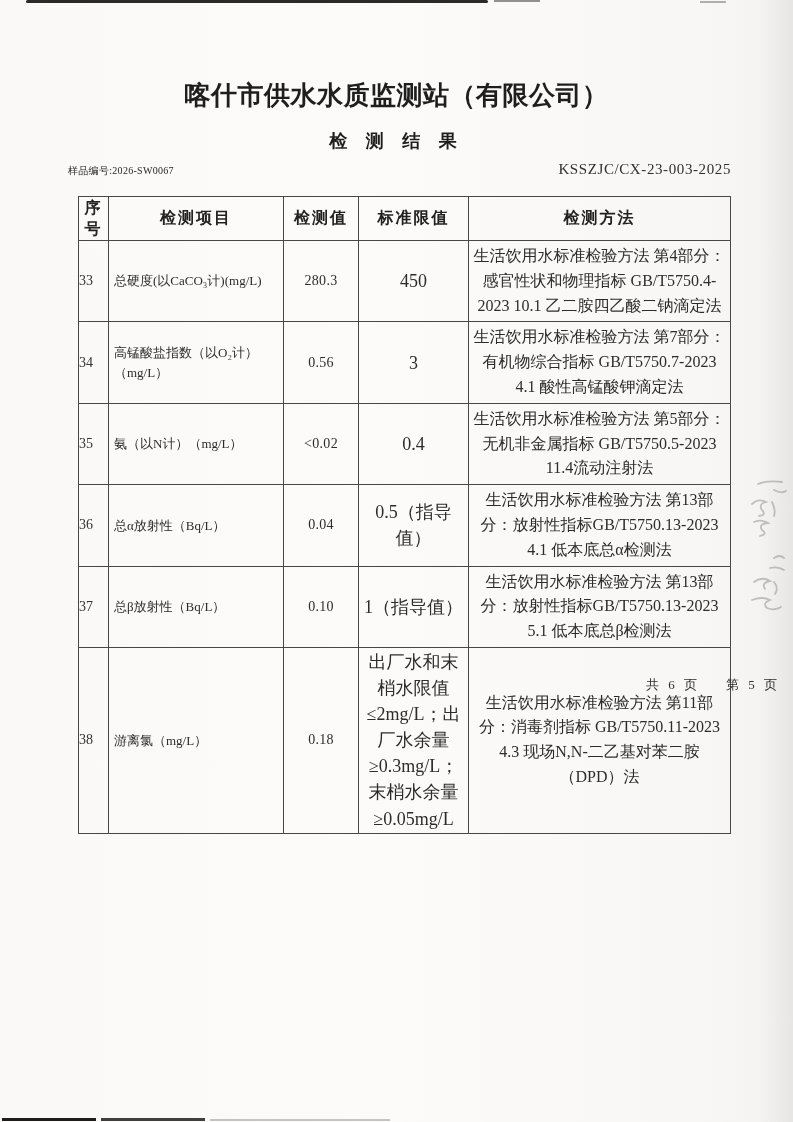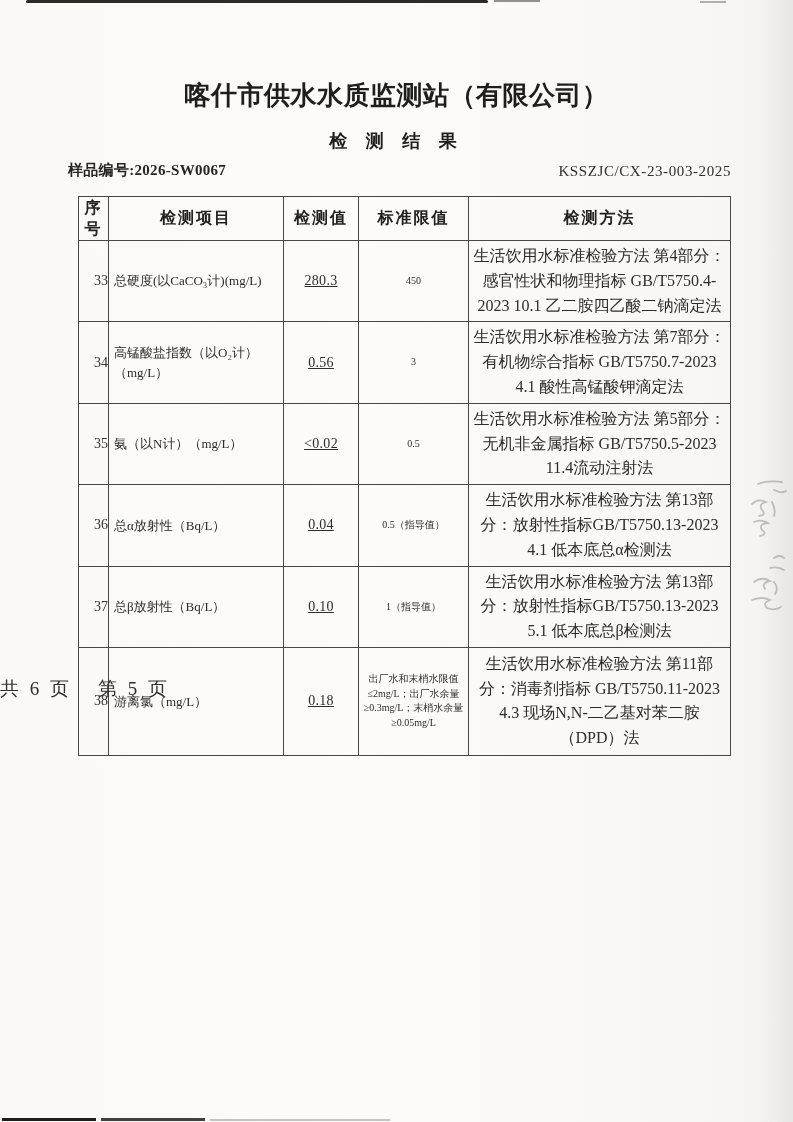--- a/index.html
+++ b/index.html
@@ -21,59 +21,59 @@
   }
   .report-title{
     position:absolute; top:124px; left:0; width:100%;
     text-align:center; font-size:18px; line-height:34px;
     font-weight:bold; letter-spacing:7px; color:#1e1e1e;
   }
   .meta-row{
     position:absolute; top:161px; left:68px; right:62px;
     display:flex; justify-content:space-between; align-items:flex-end;
   }
-  .sample-id{ font-size:15px; font-weight:bold; color:#262626; letter-spacing:0.3px; }
+  .sample-id{ font-size:10px; font-weight:normal; color:#262626; letter-spacing:0.3px; }
   .doc-code{ font-size:15px; color:#303030; letter-spacing:0.6px; }
 
   
   table.results{
     position:absolute; top:196px; left:78px;
     width:652px; border-collapse:collapse; table-layout:fixed;
   }
   table.results th, table.results td{
     border:1px solid #474747;
     vertical-align:middle;
     overflow:hidden;
   }
   tr.hdr{ height:44px; }
   tr.r33{ height:63px; } tr.r34{ height:68px; } tr.r35{ height:65px; }
   tr.r36{ height:66px; } tr.r37{ height:66px; } tr.r38{ height:108px; }
   th.col-h{
     font-size:16px; font-weight:bold; text-align:center;
     letter-spacing:2px; color:#222; padding:0;
   }
-  td.c-no{ text-align:right; font-size:14px; color:#333; padding:0; }
+  td.c-no{ text-align:left; font-size:14px; color:#333; padding:0; }
   td.c-item{
     text-align:left; font-size:13px; color:#2c2c2c;
     padding:2px 2px 2px 5px; line-height:1.5; white-space:pre-line;
   }
-  td.c-val{ text-align:center; font-size:14px; color:#2c2c2c; padding:0 2px; letter-spacing:0.3px;text-decoration:underline; }
+  td.c-val{ text-align:center; font-size:14px; color:#2c2c2c; padding:0 2px; letter-spacing:0.3px; }
   td.c-lim{
-    text-align:center; font-size:10px; color:#2c2c2c;
+    text-align:center; font-size:18px; color:#2c2c2c;
     padding:1px 3px; line-height:1.45; word-break:break-word;
   }
   td.c-met{
     text-align:center; font-size:16px; color:#2c2c2c;
     padding:3px 2px; line-height:1.55; word-break:break-word;
   }
 
   
   .page-footer{
     position:absolute; top:676px; left:0; width:780px;
-    text-align:left; font-size:19px; color:#2f2f2f; letter-spacing:3px;
+    text-align:right; font-size:13px; color:#2f2f2f; letter-spacing:3px;
   }
   .page-footer .gap{ display:inline-block; width:26px; }
 
   
   .art{ position:absolute; pointer-events:none; }
   .top-line-1{ top:0; left:26px; width:462px; height:2.5px; background:#2a2a2a; border-radius:2px; }
   .top-line-2{ top:0; left:494px; width:46px; height:2px; background:#2a2a2a; opacity:.5; }
   .top-line-3{ top:1px; left:700px; width:26px; height:1.5px; background:#2a2a2a; opacity:.35; }
   .bot-line-1{ top:1118px; left:2px; width:94px; height:3px; background:#1d1d1d; }
   .bot-line-2{ top:1118px; left:101px; width:104px; height:2.5px; background:#1d1d1d; opacity:.85; }
@@ -142,21 +142,21 @@
         <td class="c-item">高锰酸盐指数（以O₂计）
 （mg/L）</td>
         <td class="c-val">0.56</td>
         <td class="c-lim">3</td>
         <td class="c-met">生活饮用水标准检验方法 第7部分：有机物综合指标 GB/T5750.7-2023 4.1 酸性高锰酸钾滴定法</td>
       </tr>
       <tr class="r35">
         <td class="c-no">35</td>
         <td class="c-item">氨（以N计）（mg/L）</td>
         <td class="c-val">&lt;0.02</td>
-        <td class="c-lim">0.5</td>
+        <td class="c-lim">0.4</td>
         <td class="c-met">生活饮用水标准检验方法 第5部分：无机非金属指标 GB/T5750.5-2023 11.4流动注射法</td>
       </tr>
       <tr class="r36">
         <td class="c-no">36</td>
         <td class="c-item">总α放射性（Bq/L）</td>
         <td class="c-val">0.04</td>
         <td class="c-lim">0.5（指导值）</td>
         <td class="c-met">生活饮用水标准检验方法 第13部分：放射性指标GB/T5750.13-2023 4.1 低本底总α检测法</td>
       </tr>
       <tr class="r37">

